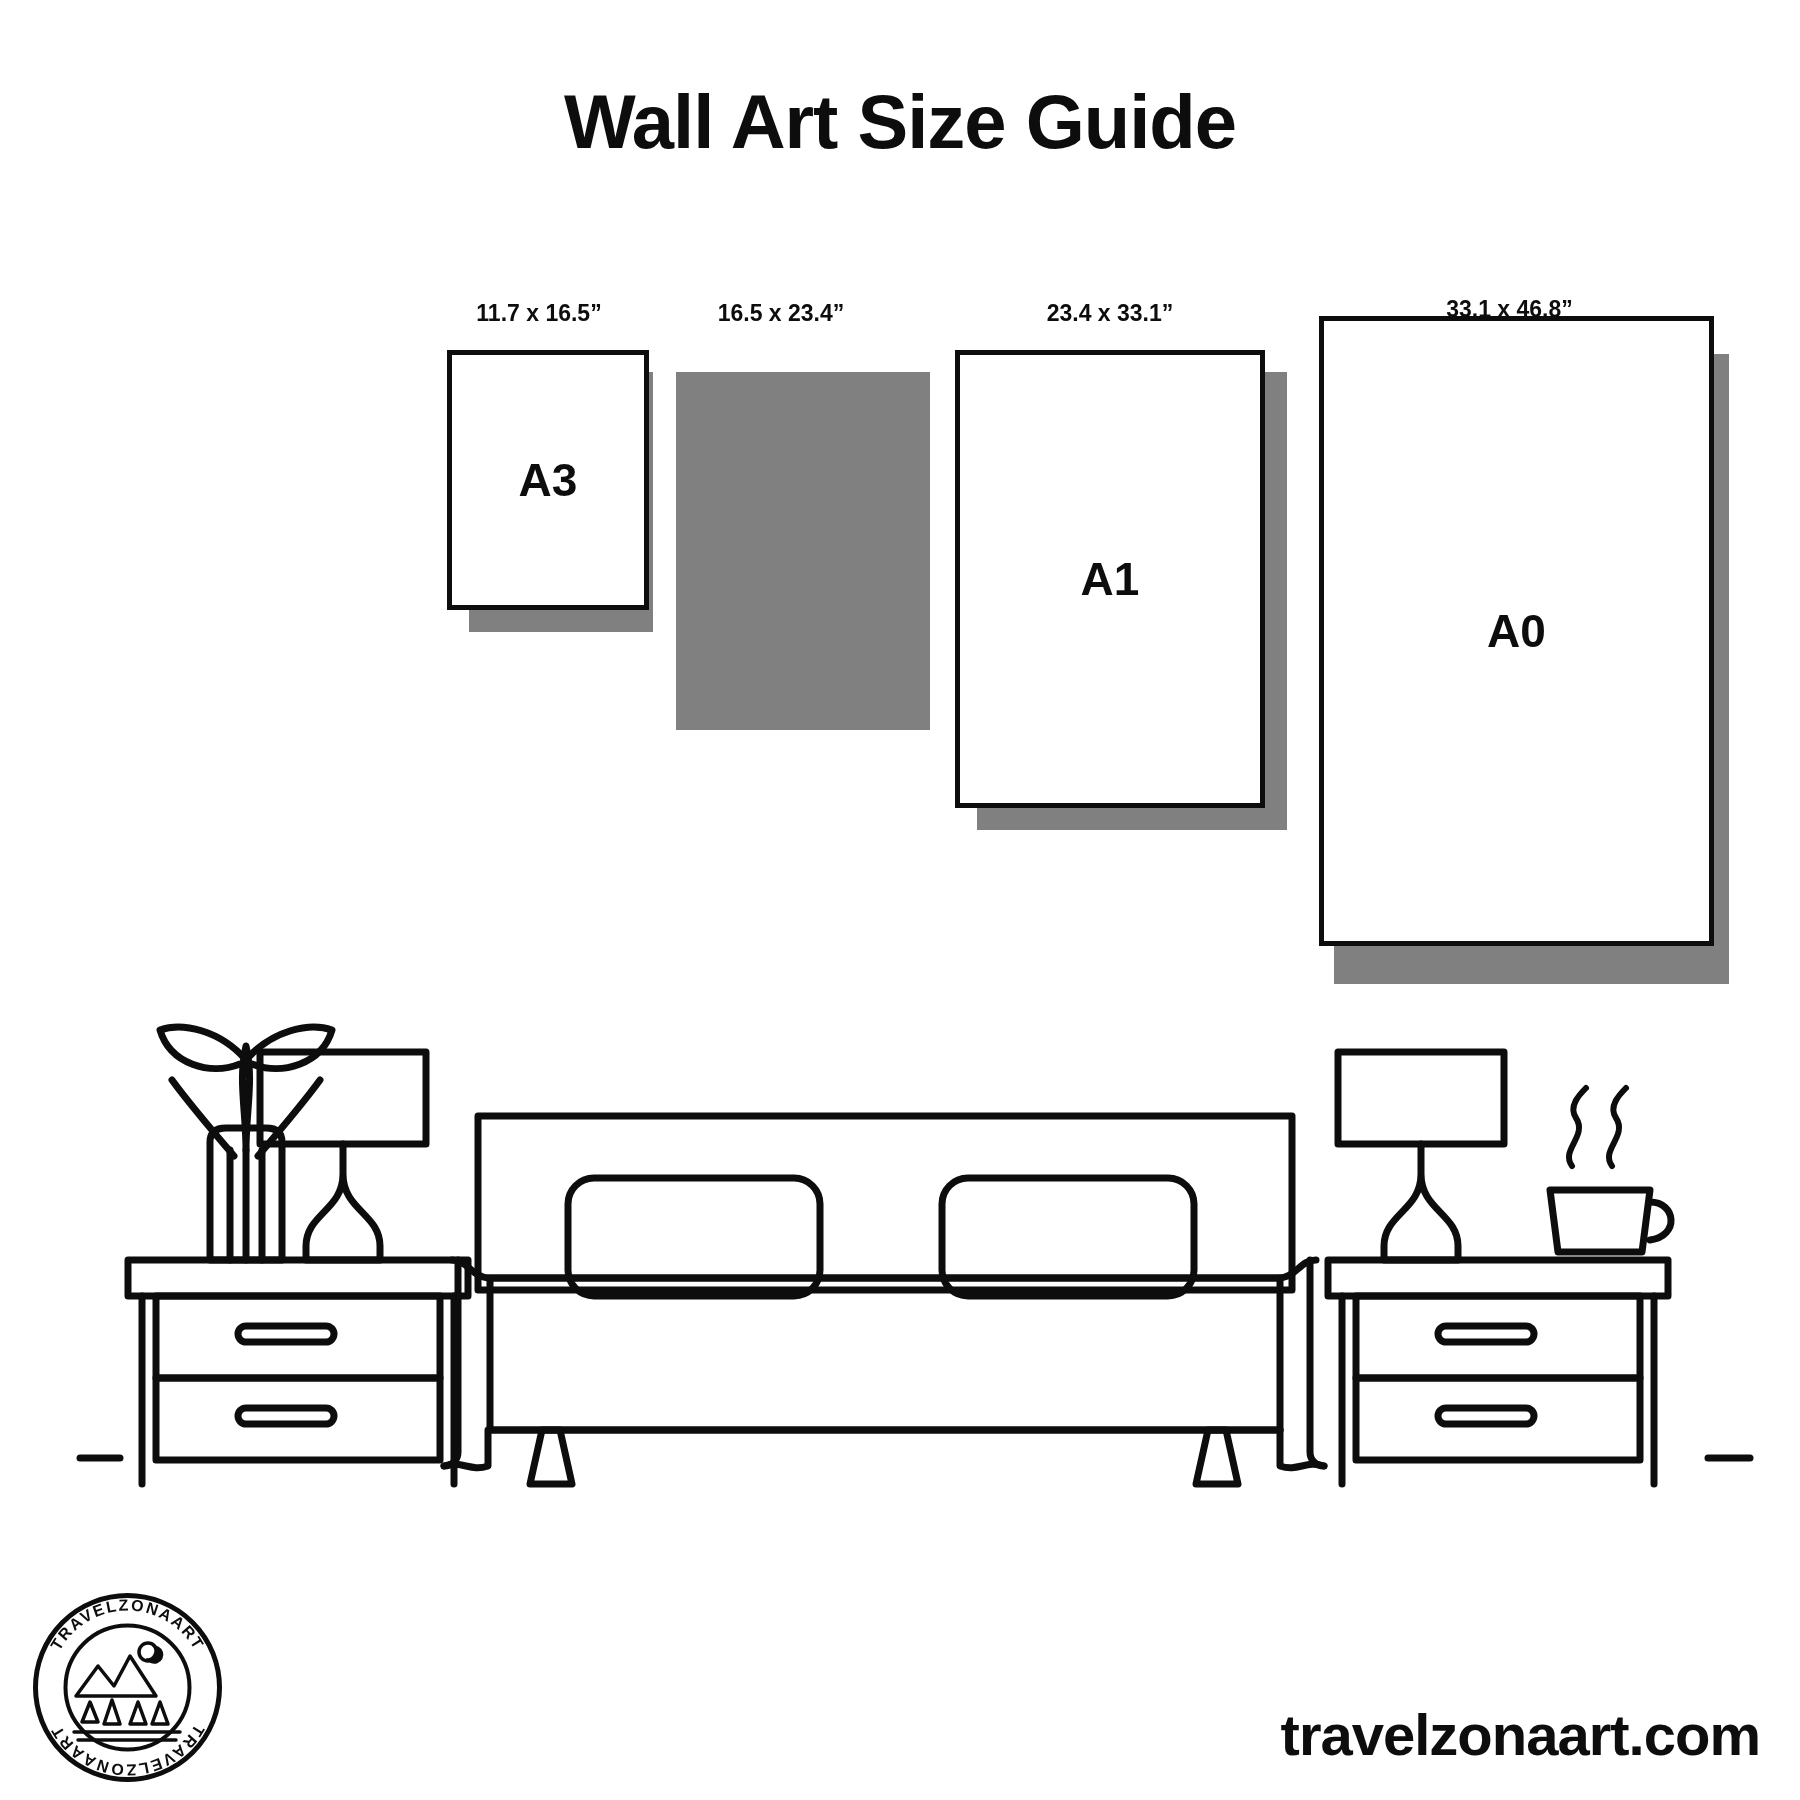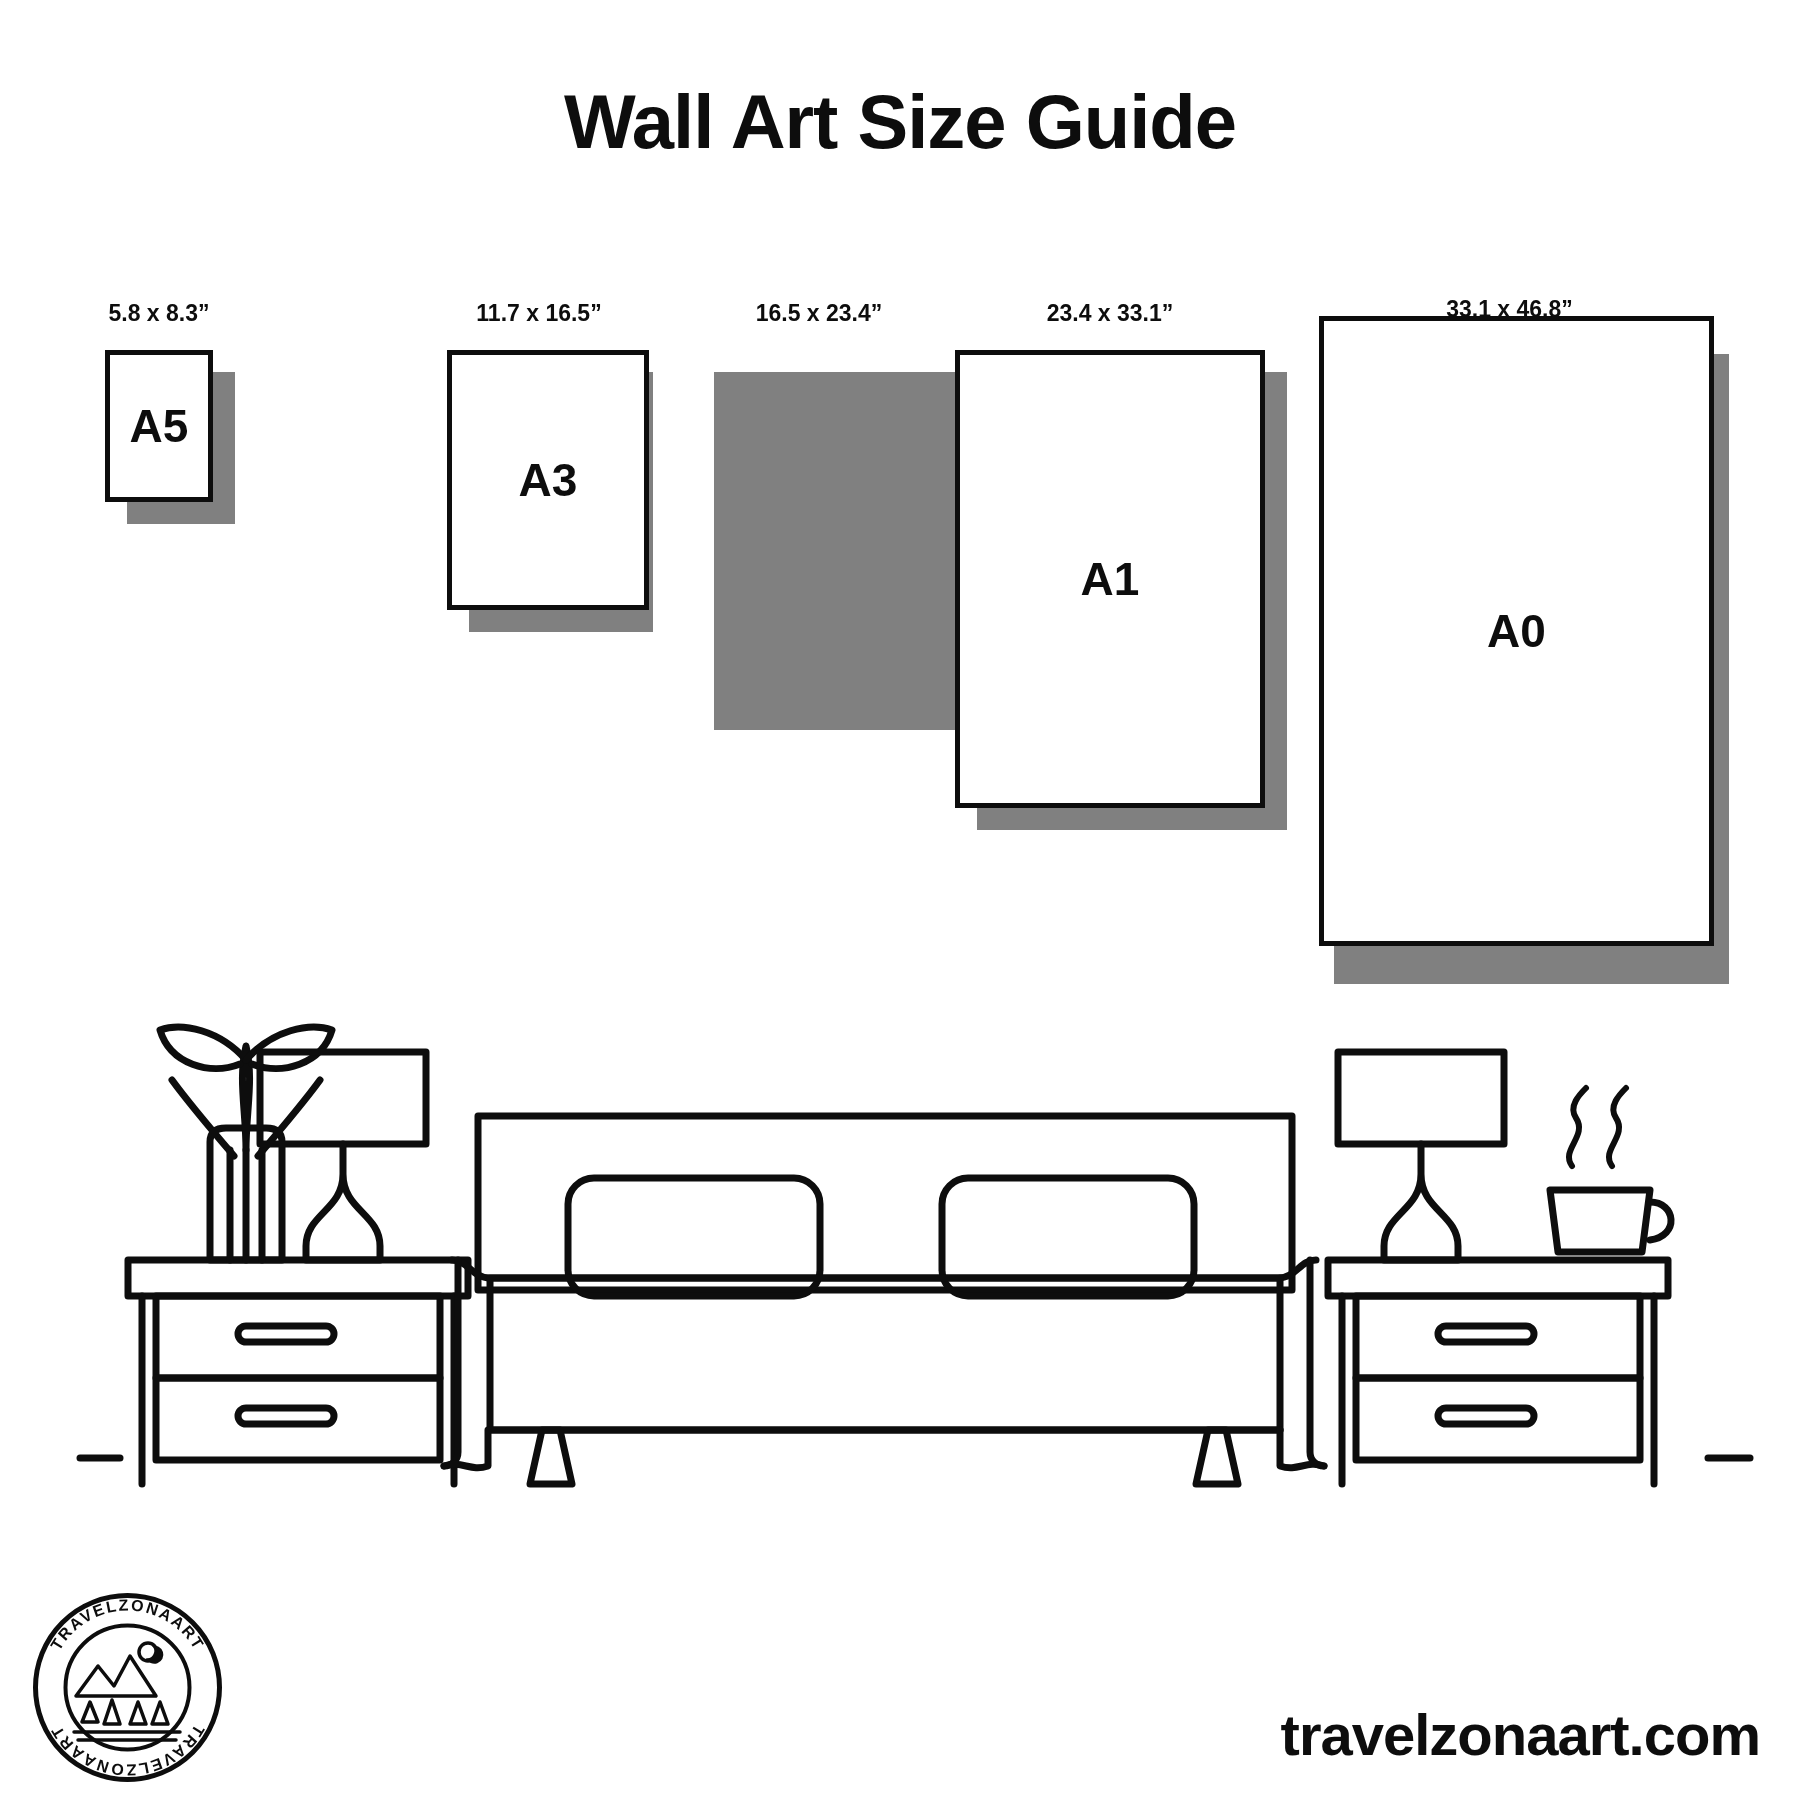--- a/index.html
+++ b/index.html
@@ -93,35 +93,28 @@
     letter-spacing: -1px;
     color: #0d0d0d;
   }
 </style>
 </head>
 <body>
 
 <div class="title">Wall Art Size Guide</div>
 
 <div id="poster-row">
-    <div class="poster-group" style="left: 105px; top: 0px; width: 138px; height: 542px;">
-      <div class="poster-label" style="top: 300px; width: 108px;">5.8 x 8.3”</div>
-      <div class="poster-shadow" style="left: 22px; top: 372px; width: 108px; height: 152px; background: rgb(128, 128, 128);"></div>
-      <div class="poster-frame" style="left: 0px; top: 350px; width: 108px; height: 152px;">
-        <div class="poster-name">A5</div>
-      </div>
-    </div>
     <div class="poster-group" style="left: 447px; top: 0px; width: 214px; height: 650px;">
       <div class="poster-label" style="top: 300px; width: 184px;">11.7 x 16.5”</div>
       <div class="poster-shadow" style="left: 22px; top: 372px; width: 184px; height: 260px; background: rgb(128, 128, 128);"></div>
       <div class="poster-frame" style="left: 0px; top: 350px; width: 202px; height: 260px;">
         <div class="poster-name">A3</div>
       </div>
     </div>
-    <div class="poster-group" style="left: 692px; top: 0px; width: 284px; height: 748px;">
+    <div class="poster-group" style="left: 654px; top: 0px; width: 284px; height: 748px;">
       <div class="poster-label" style="top: 300px; width: 254px;">16.5 x 23.4”</div>
       <div class="poster-shadow" style="left: 22px; top: 372px; width: 254px; height: 358px; background: rgb(128, 128, 128);"></div>
     </div>
     <div class="poster-group" style="left: 955px; top: 0px; width: 340px; height: 848px;">
       <div class="poster-label" style="top: 300px; width: 310px;">23.4 x 33.1”</div>
       <div class="poster-shadow" style="left: 22px; top: 372px; width: 310px; height: 458px; background: rgb(128, 128, 128);"></div>
       <div class="poster-frame" style="left: 0px; top: 350px; width: 310px; height: 458px;">
         <div class="poster-name">A1</div>
       </div>
     </div>

